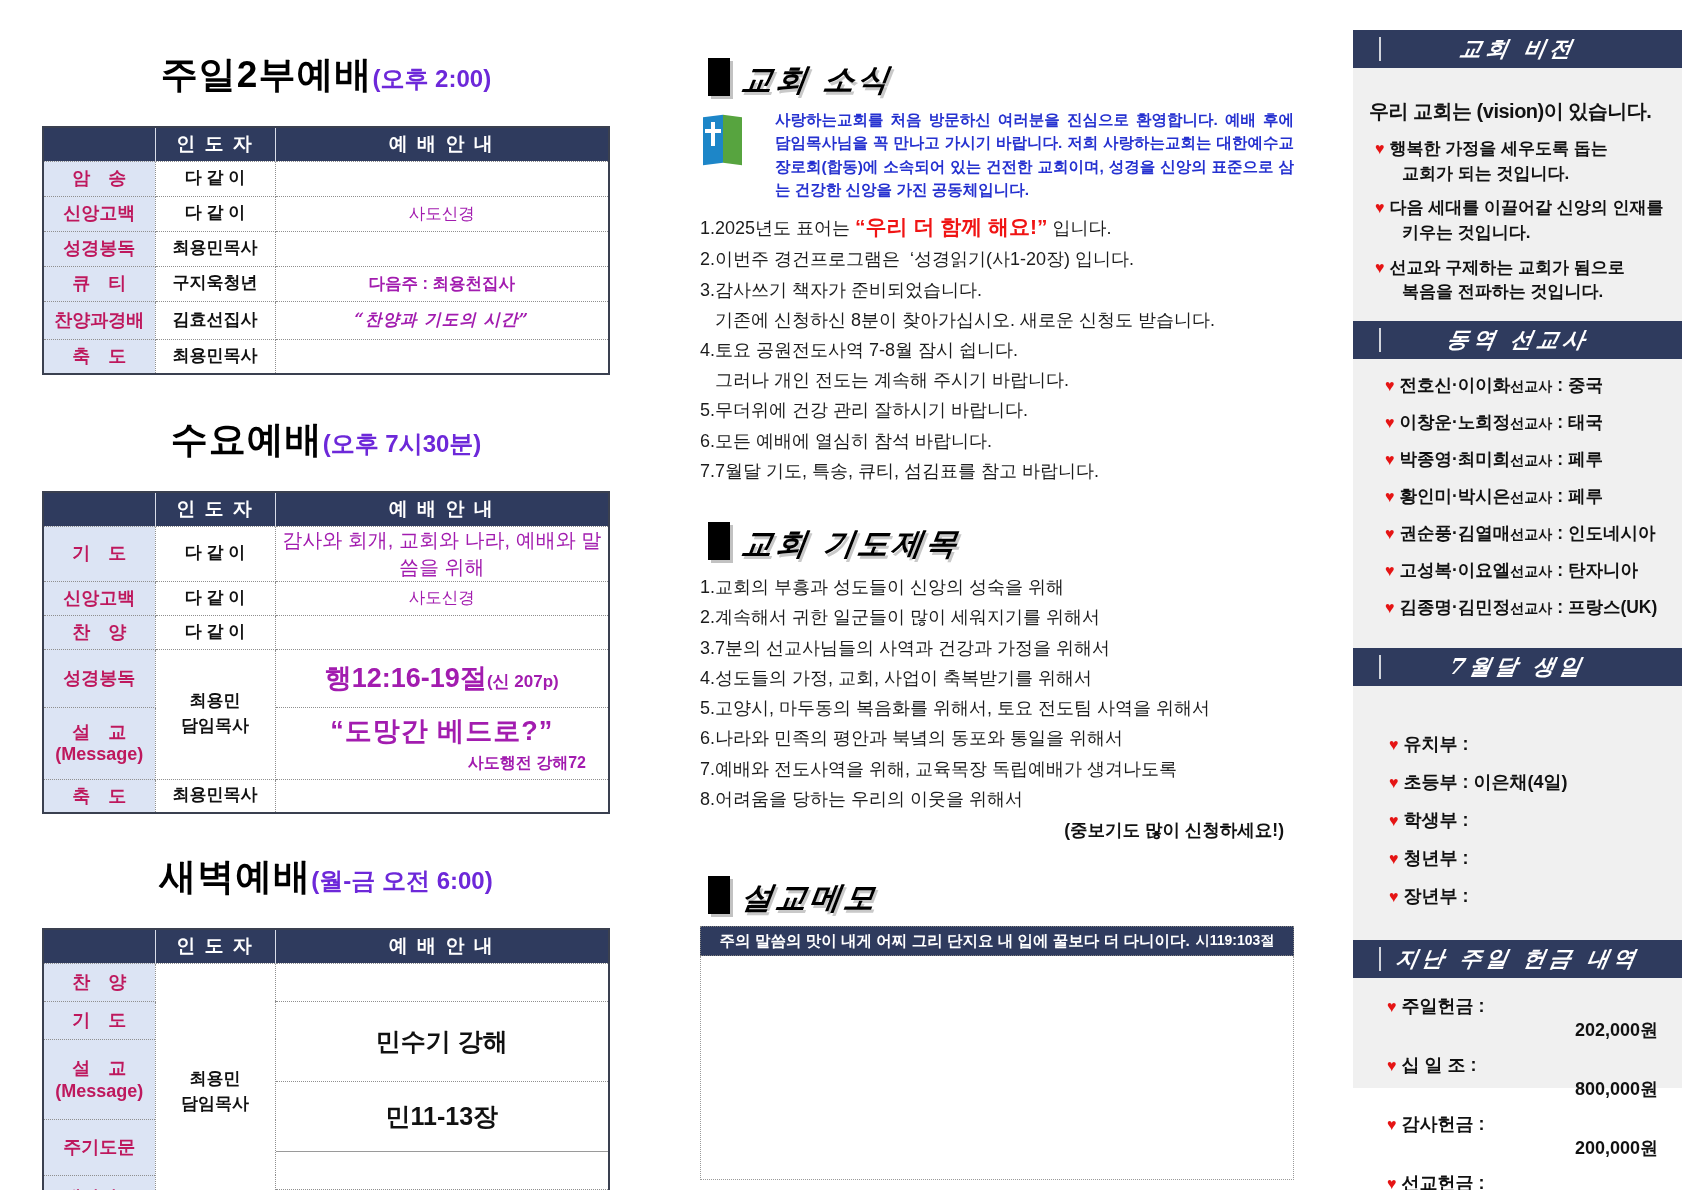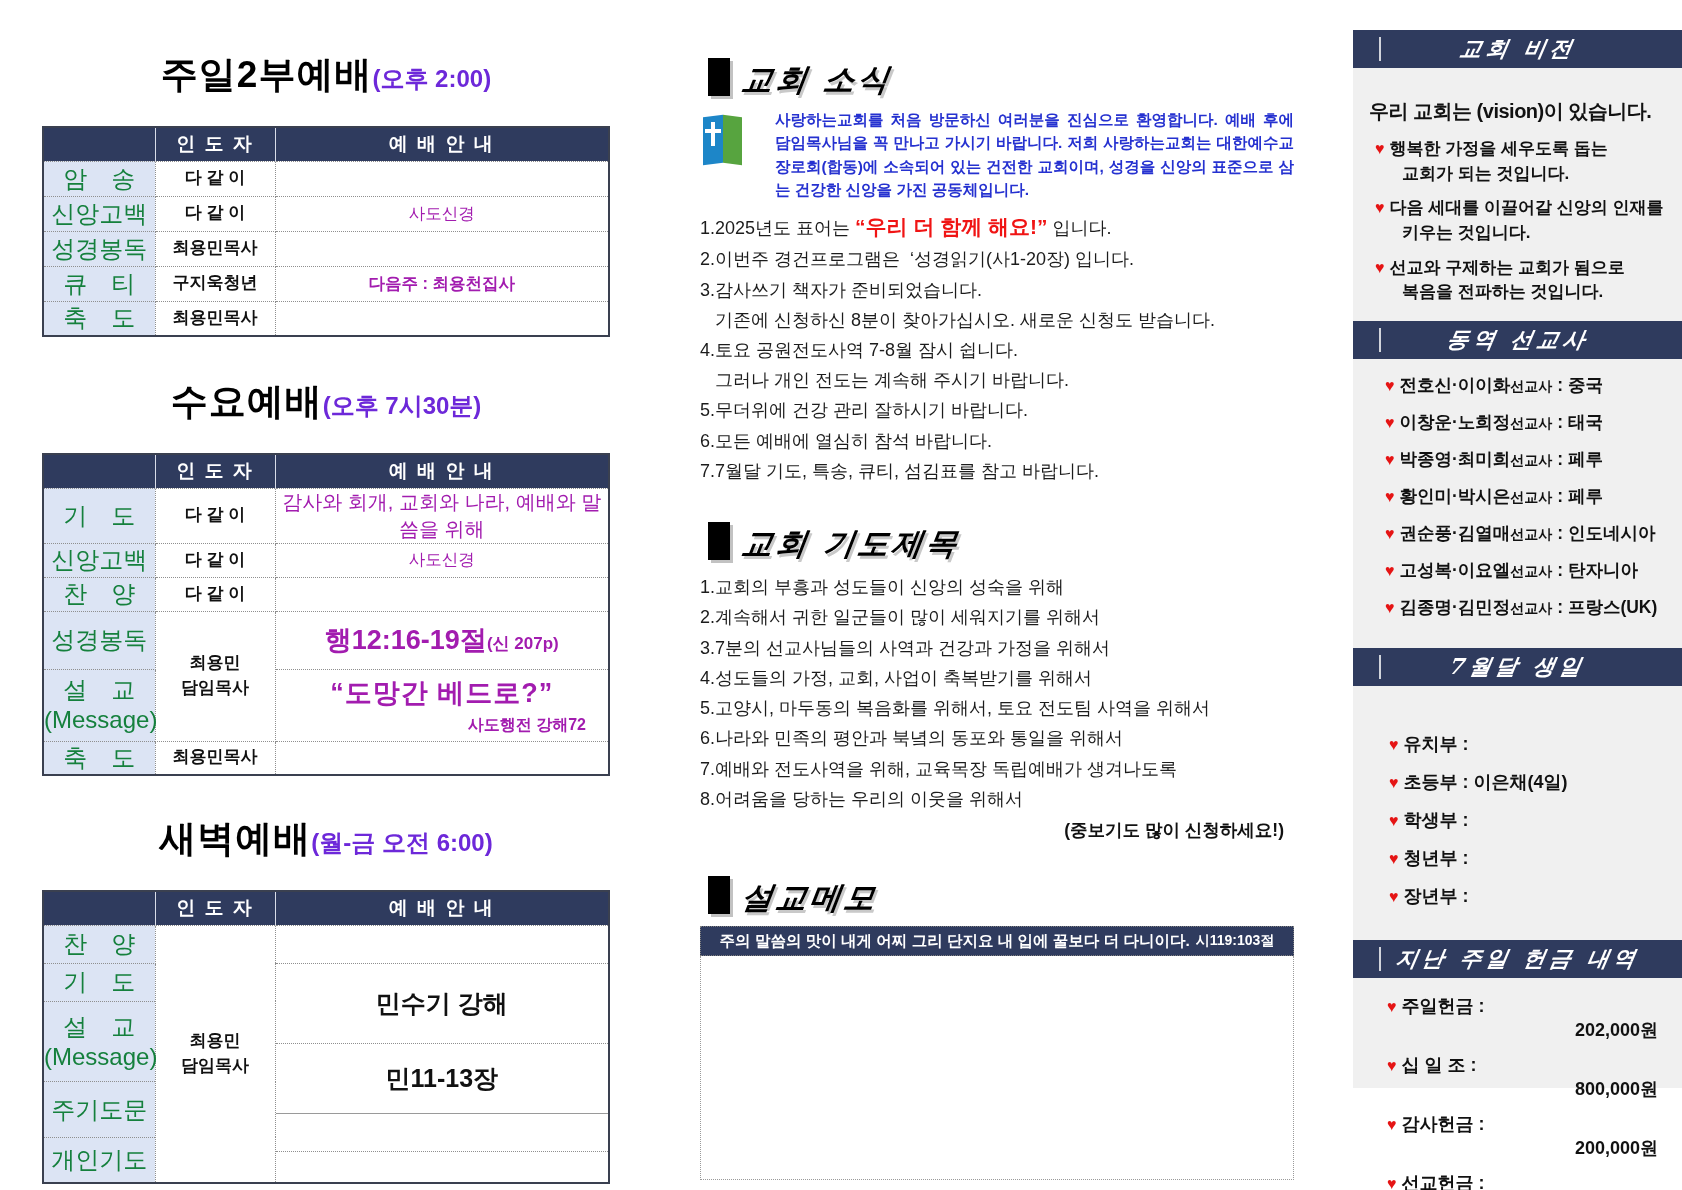--- a/index.html
+++ b/index.html
@@ -20,21 +20,21 @@
   .svc-title .t2 { font-size:24px; font-weight:800; color:#6d28d9; }
   .gap1 { height:40px; } .gap2 { height:38px; }
 
   table.svc { border-collapse:collapse; width:100%; table-layout:fixed; border:2px solid #3a4050; }
   table.svc th {
     background:#2f3b5e; color:#fff; font-size:19px; font-weight:700;
     height:34px; letter-spacing:2px; border-right:1px solid #d8dce8;
   }
   table.svc th:last-child { border-right:none; }
   table.svc td { border:1px dotted #8f8f8f; text-align:center; vertical-align:middle; }
-  td.c1 { background:#dce4f4; font-weight:400; font-size:24px; color:#15803d; white-space:pre-line; line-height:1.25; }
+  td.c1 { background:#dce4f4; font-weight:700; font-size:18px; color:#be185d; white-space:pre-line; line-height:1.25; }
   td.c2 { font-size:17px; font-weight:600; color:#111; white-space:pre-line; line-height:1.45; }
   td.c3 { font-size:16.5px; color:#a21caf; }
   tr.h35 td { height:35px; } tr.h34 td { height:34px; } tr.h38 td { height:38px; }
   tr.h58 td { height:58px; } tr.h72 td { height:72px; }
   tr.h80 td { height:80px; } tr.h55 td { height:55px; } tr.h45 td { height:45px; }
   .note-bold { font-weight:800; font-size:18px; }
   .script-note { font-family:"DejaVu Serif", serif; font-style:italic; font-size:22px; font-weight:600; letter-spacing:1px; }
   .leader-big { font-size:19px; font-weight:800; }
   .scripture-main { font-size:27px; font-weight:900; }
   .scripture-sub { font-size:17px; font-weight:700; }
@@ -132,20 +132,25 @@
       <tr class="h35">
         <td class="c1">성경봉독</td>
         <td class="c2">최용민목사</td>
         <td class="c3"></td>
       </tr>
       <tr class="h35">
         <td class="c1">큐　티</td>
         <td class="c2">구지욱청년</td>
         <td class="c3 note-bold">다음주 : 최용천집사</td>
       </tr>
+      <tr class="h38">
+        <td class="c1">찬양과경배</td>
+        <td class="c2">김효선집사</td>
+        <td class="c3 script-note">“찬양과 기도의 시간”</td>
+      </tr>
       <tr class="h35">
         <td class="c1">축　도</td>
         <td class="c2">최용민목사</td>
         <td class="c3"></td>
       </tr>
     </tbody>
       </table>
   </div>
 
   <div class="gap1"></div>

